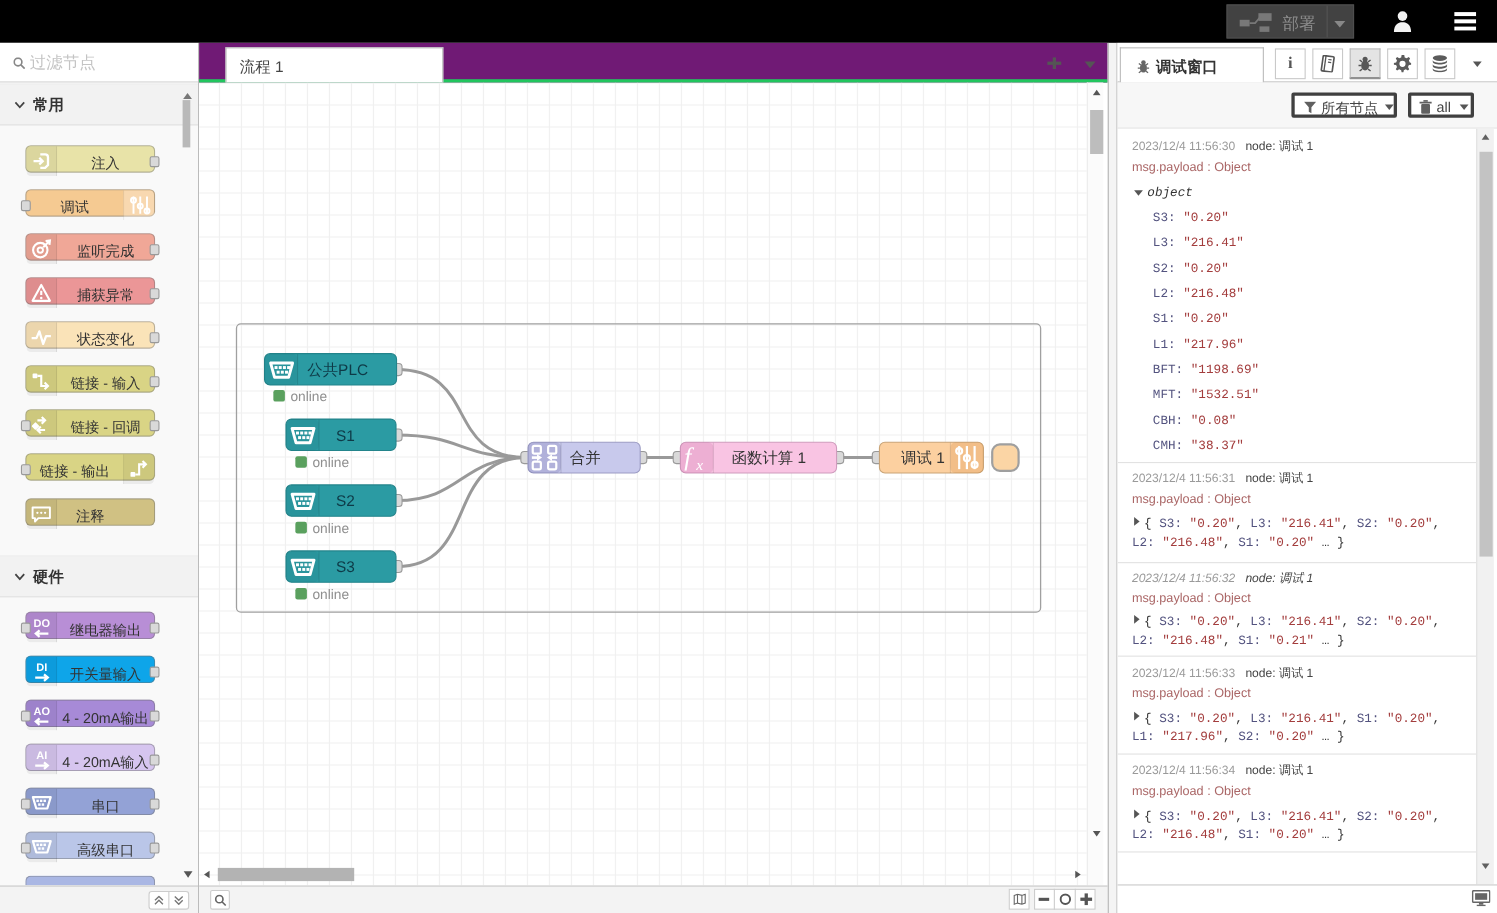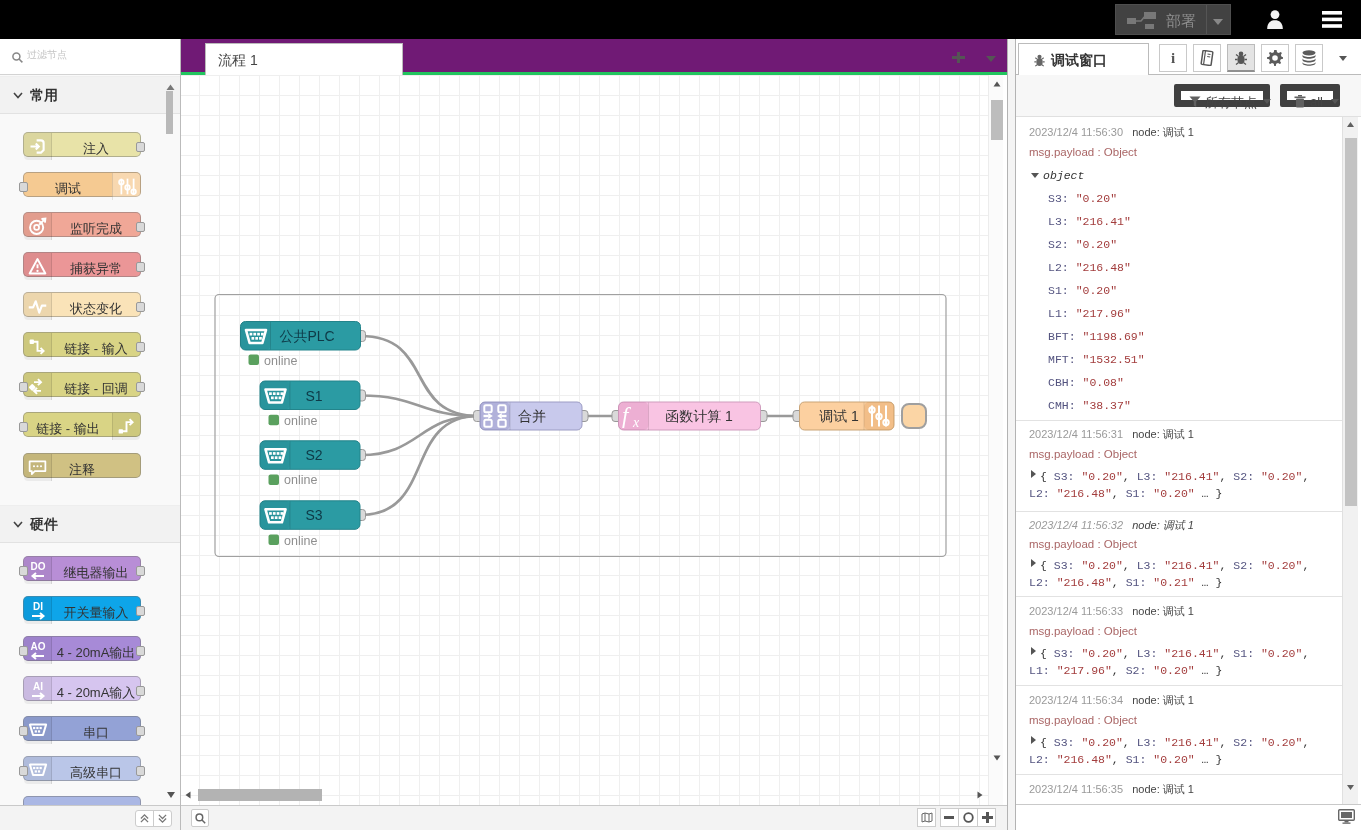--- a/index.html
+++ b/index.html
@@ -4,21 +4,21 @@
 <style>
 *{margin:0;padding:0;box-sizing:border-box;}
 html,body{width:1361px;height:830px;overflow:hidden;font-family:"Liberation Sans",sans-serif;background:#fff;}
 .abs{position:absolute;}
 #header{position:absolute;left:0;top:0;width:1361px;height:39px;background:#000;}
 #deploy{position:absolute;left:1115px;top:4px;width:116px;height:31px;background:#424242;border:1px solid #4e4e4e;}
 #deploy .dtxt{position:absolute;left:50px;top:7px;color:#8e8e8e;font-size:15px;}
 #deploy .dcaret{position:absolute;left:97px;top:14px;width:0;height:0;border-left:5px solid transparent;border-right:5px solid transparent;border-top:6px solid #888;}
 #palette{position:absolute;left:0;top:39px;width:181px;height:791px;background:#f9f9f9;border-right:1px solid #bbb;}
 #psearch{position:absolute;left:0;top:0;width:180px;height:36px;background:#fff;border-bottom:1px solid #d3d3d3;}
-#psearch .ph{position:absolute;left:27px;top:9px;font-size:10px;color:#c4c4c4;}
+#psearch .ph{position:absolute;left:27px;top:9px;font-size:15px;color:#c4c4c4;}
 .cathdr{position:absolute;left:0;width:180px;height:38px;background:#f2f2f2;border-bottom:1px solid #e2e2e2;border-top:1px solid #eee;}
 .cathdr .ct{position:absolute;left:30px;top:10px;font-size:14px;font-weight:bold;color:#333;}
 .pnode{position:absolute;left:23px;width:118px;height:25px;border-radius:5px;border:1px solid rgba(110,110,110,0.45);}
 .picon{position:absolute;top:0;width:28px;height:27px;background:rgba(0,0,0,0.055);}
 .picon.l{left:0;border-right:1px solid rgba(0,0,0,0.1);border-radius:4px 0 0 4px;}
 .picon.r{right:0;border-left:1px solid rgba(0,0,0,0.1);border-radius:0 4px 4px 0;}
 .plabel{position:absolute;top:7px;font-size:13px;color:#333;text-align:center;}
 .plabel.l{left:29px;right:1px;}
 .plabel.r{left:1px;right:29px;}
 .plabel.c{left:1px;right:1px;}
@@ -31,21 +31,21 @@
 #tab1 span{position:absolute;left:12px;top:8px;font-size:14px;color:#444;}
 #cfooter{position:absolute;left:0;top:766px;width:826px;height:25px;background:#f3f3f3;border-top:1px solid #c9c9c9;}
 #sep{position:absolute;left:1007px;top:39px;width:9px;height:791px;background:#f4f4f4;border-left:1px solid #b3b3b3;border-right:1px solid #b3b3b3;}
 #sidebar{position:absolute;left:1016px;top:39px;width:345px;height:791px;background:#fff;}
 #stabrow{position:absolute;left:0;top:0;width:345px;height:36px;background:#fff;border-bottom:1px solid #bbb;}
 #stab{position:absolute;left:2px;top:4px;width:131px;height:32px;background:#fff;border:1px solid #bbb;border-bottom:none;}
 #stab .tt{position:absolute;left:32px;top:8px;font-size:14px;font-weight:bold;color:#333;}
 .sbtn{position:absolute;top:5px;width:28px;height:28px;background:#fff;border:1px solid #c9c9c9;text-align:center;}
 .sbtn.active{background:#e4e4e4;border-color:#bbb;border-bottom:2px solid #909090;}
 #stoolbar{position:absolute;left:0;top:36px;width:345px;height:42px;background:#f7f7f7;border-bottom:1px solid #e0e0e0;}
-.tbtn{position:absolute;top:9px;height:23px;background:#fff;border:7px solid #404040;border-radius:2px;font-size:13px;color:#444;}
+.tbtn{position:absolute;top:9px;height:23px;background:#fff;border:3px solid #404040;border-radius:2px;font-size:13px;color:#444;}
 #slist{position:absolute;left:0;top:78px;width:345px;height:687px;background:#fff;overflow:hidden;}
 .dmsg{position:absolute;left:0;width:326px;border-bottom:1px solid #e2e2e2;}
 .dts{position:absolute;left:13px;font-size:11px;color:#9a9a9a;}
 .dts b{color:#444;font-weight:normal;}
 .dmeta{position:absolute;left:13px;font-size:11.5px;color:#a66;}
 .mono{font-family:"Liberation Mono",monospace;font-size:11.5px;color:#333;}
 .dk{color:#53537f;}
 .dv{color:#a33d3d;}
 .caret-r{display:inline-block;width:0;height:0;border-top:4px solid transparent;border-bottom:4px solid transparent;border-left:5px solid #555;}
 .caret-d{display:inline-block;width:0;height:0;border-left:4px solid transparent;border-right:4px solid transparent;border-top:5px solid #555;}
@@ -613,23 +613,20 @@
       <div class="abs mono" style="left:13px;top:48px;width:305px;line-height:17px;"><span style="display:inline-block;width:11px;"></span>{ <span class="dk">S3:</span> <span class="dv">"0.20"</span>, <span class="dk">L3:</span> <span class="dv">"216.41"</span>, <span class="dk">S1:</span> <span class="dv">"0.20"</span>,<br><span class="dk">L1:</span> <span class="dv">"217.96"</span>, <span class="dk">S2:</span> <span class="dv">"0.20"</span> … }</div>
     </div>
 
     <div class="dmsg" style="top:569px;height:89px;">
       <span class="dts" style="top:7px;">2023/12/4 11:56:34&nbsp;&nbsp;&nbsp;<b>node: 调试 1</b></span>
       <span class="dmeta" style="top:28px;">msg.payload : Object</span>
       <span class="abs caret-r" style="left:15px;top:50px;"></span>
       <div class="abs mono" style="left:13px;top:48px;width:305px;line-height:17px;"><span style="display:inline-block;width:11px;"></span>{ <span class="dk">S3:</span> <span class="dv">"0.20"</span>, <span class="dk">L3:</span> <span class="dv">"216.41"</span>, <span class="dk">S2:</span> <span class="dv">"0.20"</span>,<br><span class="dk">L2:</span> <span class="dv">"216.48"</span>, <span class="dk">S1:</span> <span class="dv">"0.20"</span> … }</div>
     </div>
 
-    <div class="dmsg" style="top:658px;height:29px;border-bottom:none;">
-      <span class="dts" style="top:7px;">2023/12/4 11:56:35&nbsp;&nbsp;&nbsp;<b>node: 调试 1</b></span>
-    </div>
   </div>
   <div id="sscroll">
     <svg class="abs" style="left:3px;top:4px" width="9" height="7" viewBox="0 0 9 7">
         <path d="M4.5 1 L8 6 L1 6 Z" fill="#606060"></path>
       </svg>
     <div class="abs" style="left:1.5px;top:21px;width:12px;height:368px;background:#c3c3c3;"></div>
     <svg class="abs" style="left:3px;top:667px" width="9" height="7" viewBox="0 0 9 7">
         <path d="M1 1 L8 1 L4.5 6 Z" fill="#606060"></path>
       </svg>
   </div>

